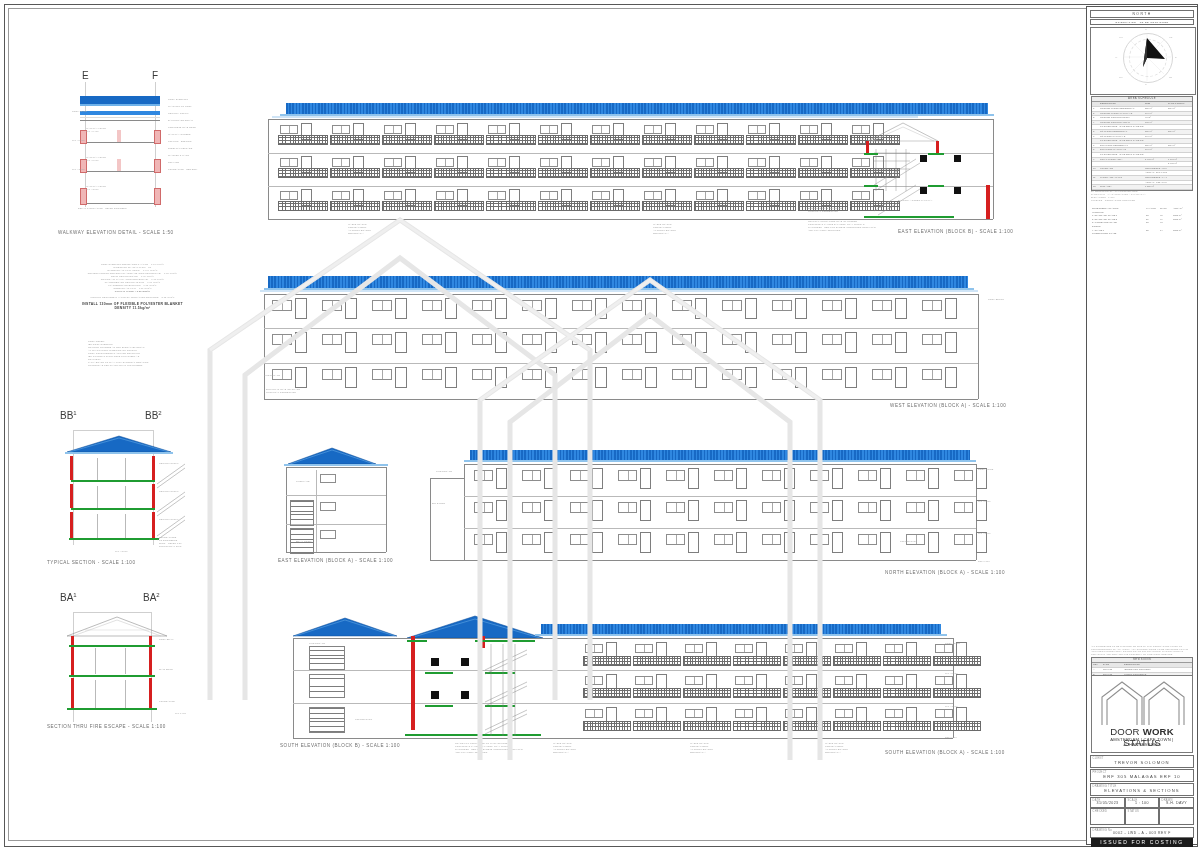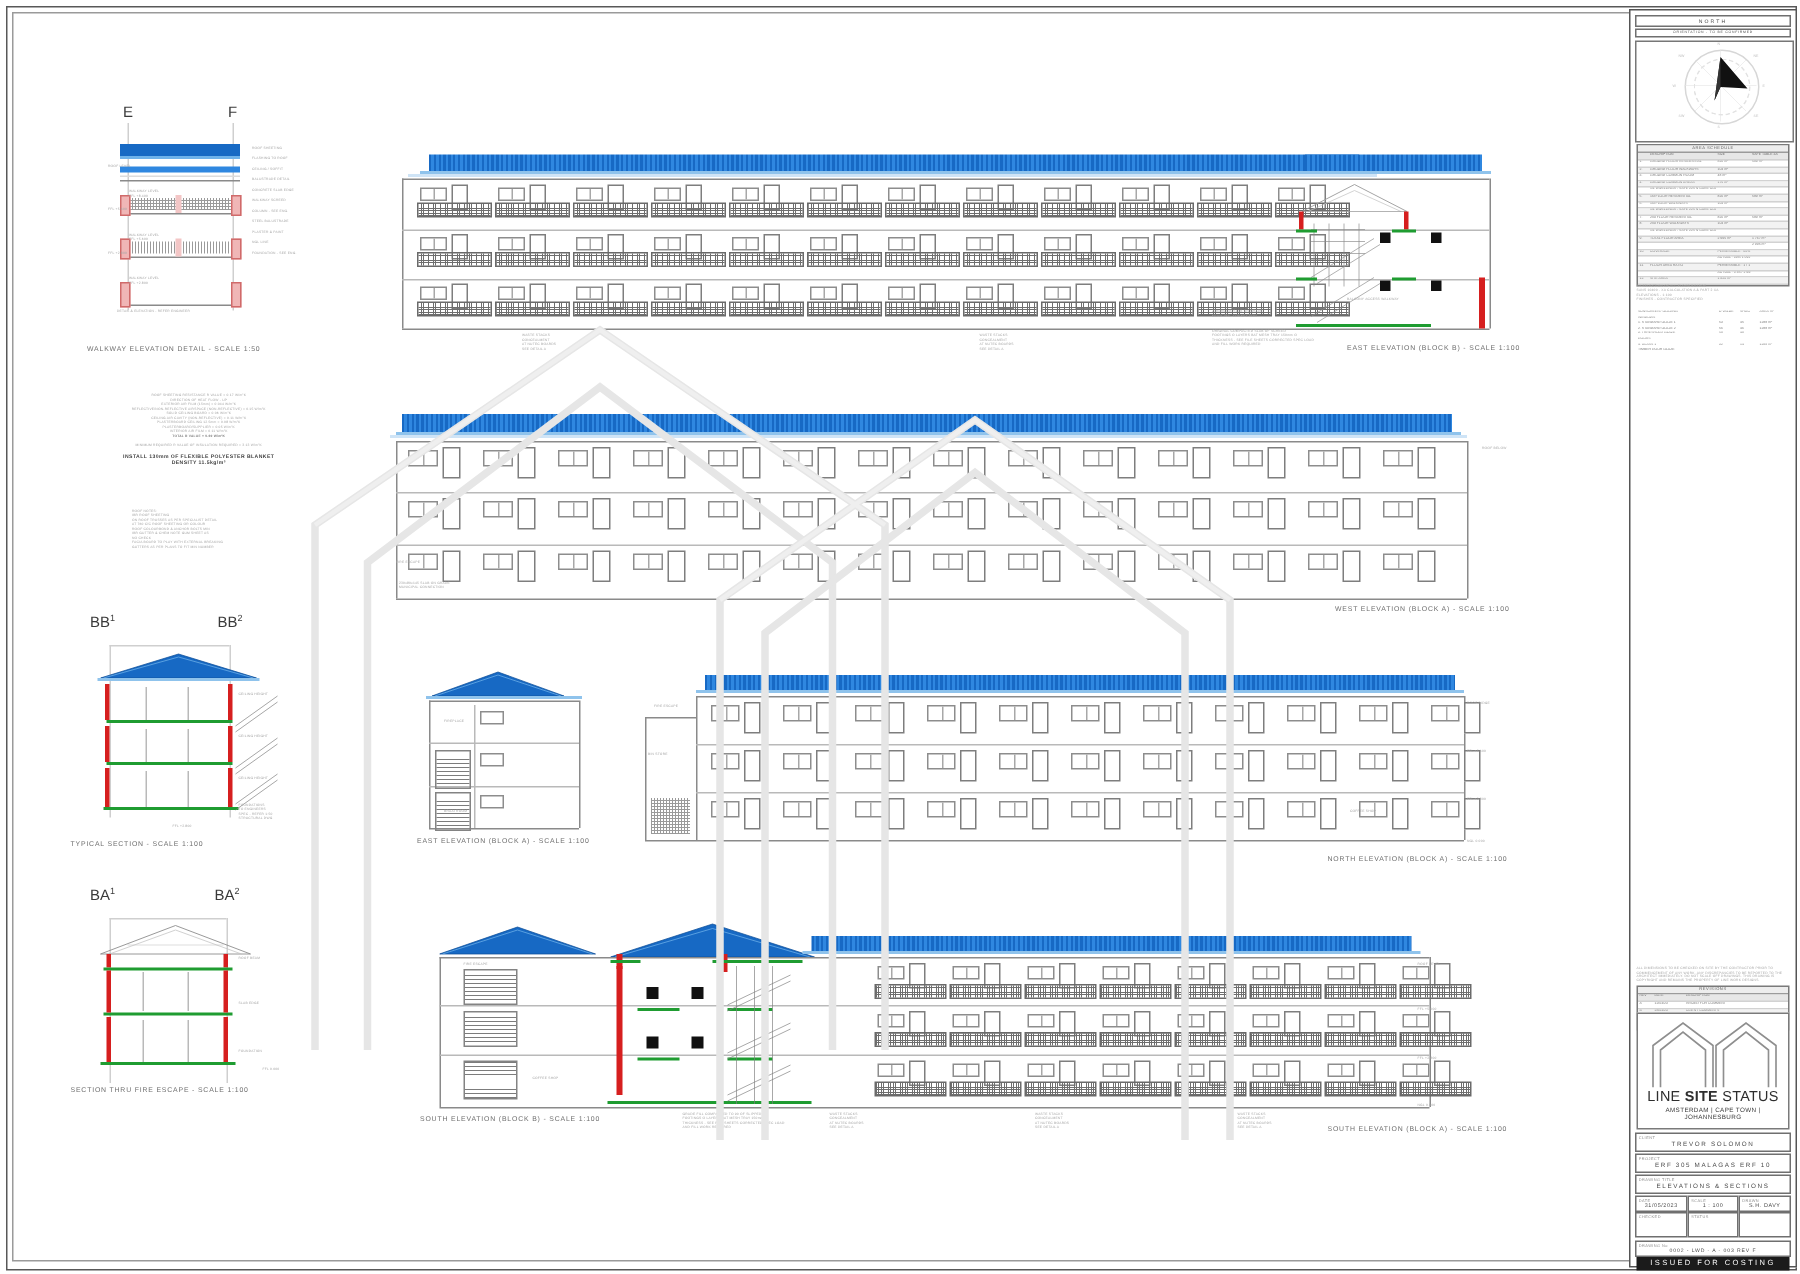--- a/index.html
+++ b/index.html
@@ -1324,21 +1324,21 @@
 
     <div class="logo-wrap">
       <svg class="logo-art" viewBox="0 0 90 46" preserveAspectRatio="none">
         <g fill="none" stroke="#8f8f8f" stroke-width="1.1">
           <path d="M4 46 L4 18 L24 3 L44 18 L44 46"></path>
           <path d="M9 46 L9 21 L24 9 L39 21 L39 46"></path>
           <path d="M46 46 L46 18 L66 3 L86 18 L86 46"></path>
           <path d="M51 46 L51 21 L66 9 L81 21 L81 46"></path>
         </g>
       </svg>
-      <div class="logo-t1"><span>LINE </span><b>SITE</b><span> STATUS</span></div>
+      <div class="logo-t1"><span>DOOR </span><b>WORK</b><span> STATUS</span></div>
       <div class="logo-t2">AMSTERDAM | CAPE TOWN | JOHANNESBURG</div>
     </div>
 
     <div class="tb-box" style="left:3px;top:748px;width:104px;height:13px;">
       <div class="tb-cap">CLIENT</div>
       <div class="tb-val">TREVOR SOLOMON</div>
     </div>
     <div class="tb-box" style="left:3px;top:762px;width:104px;height:13px;">
       <div class="tb-cap">PROJECT</div>
       <div class="tb-val">ERF 305 MALAGAS ERF 10</div>

